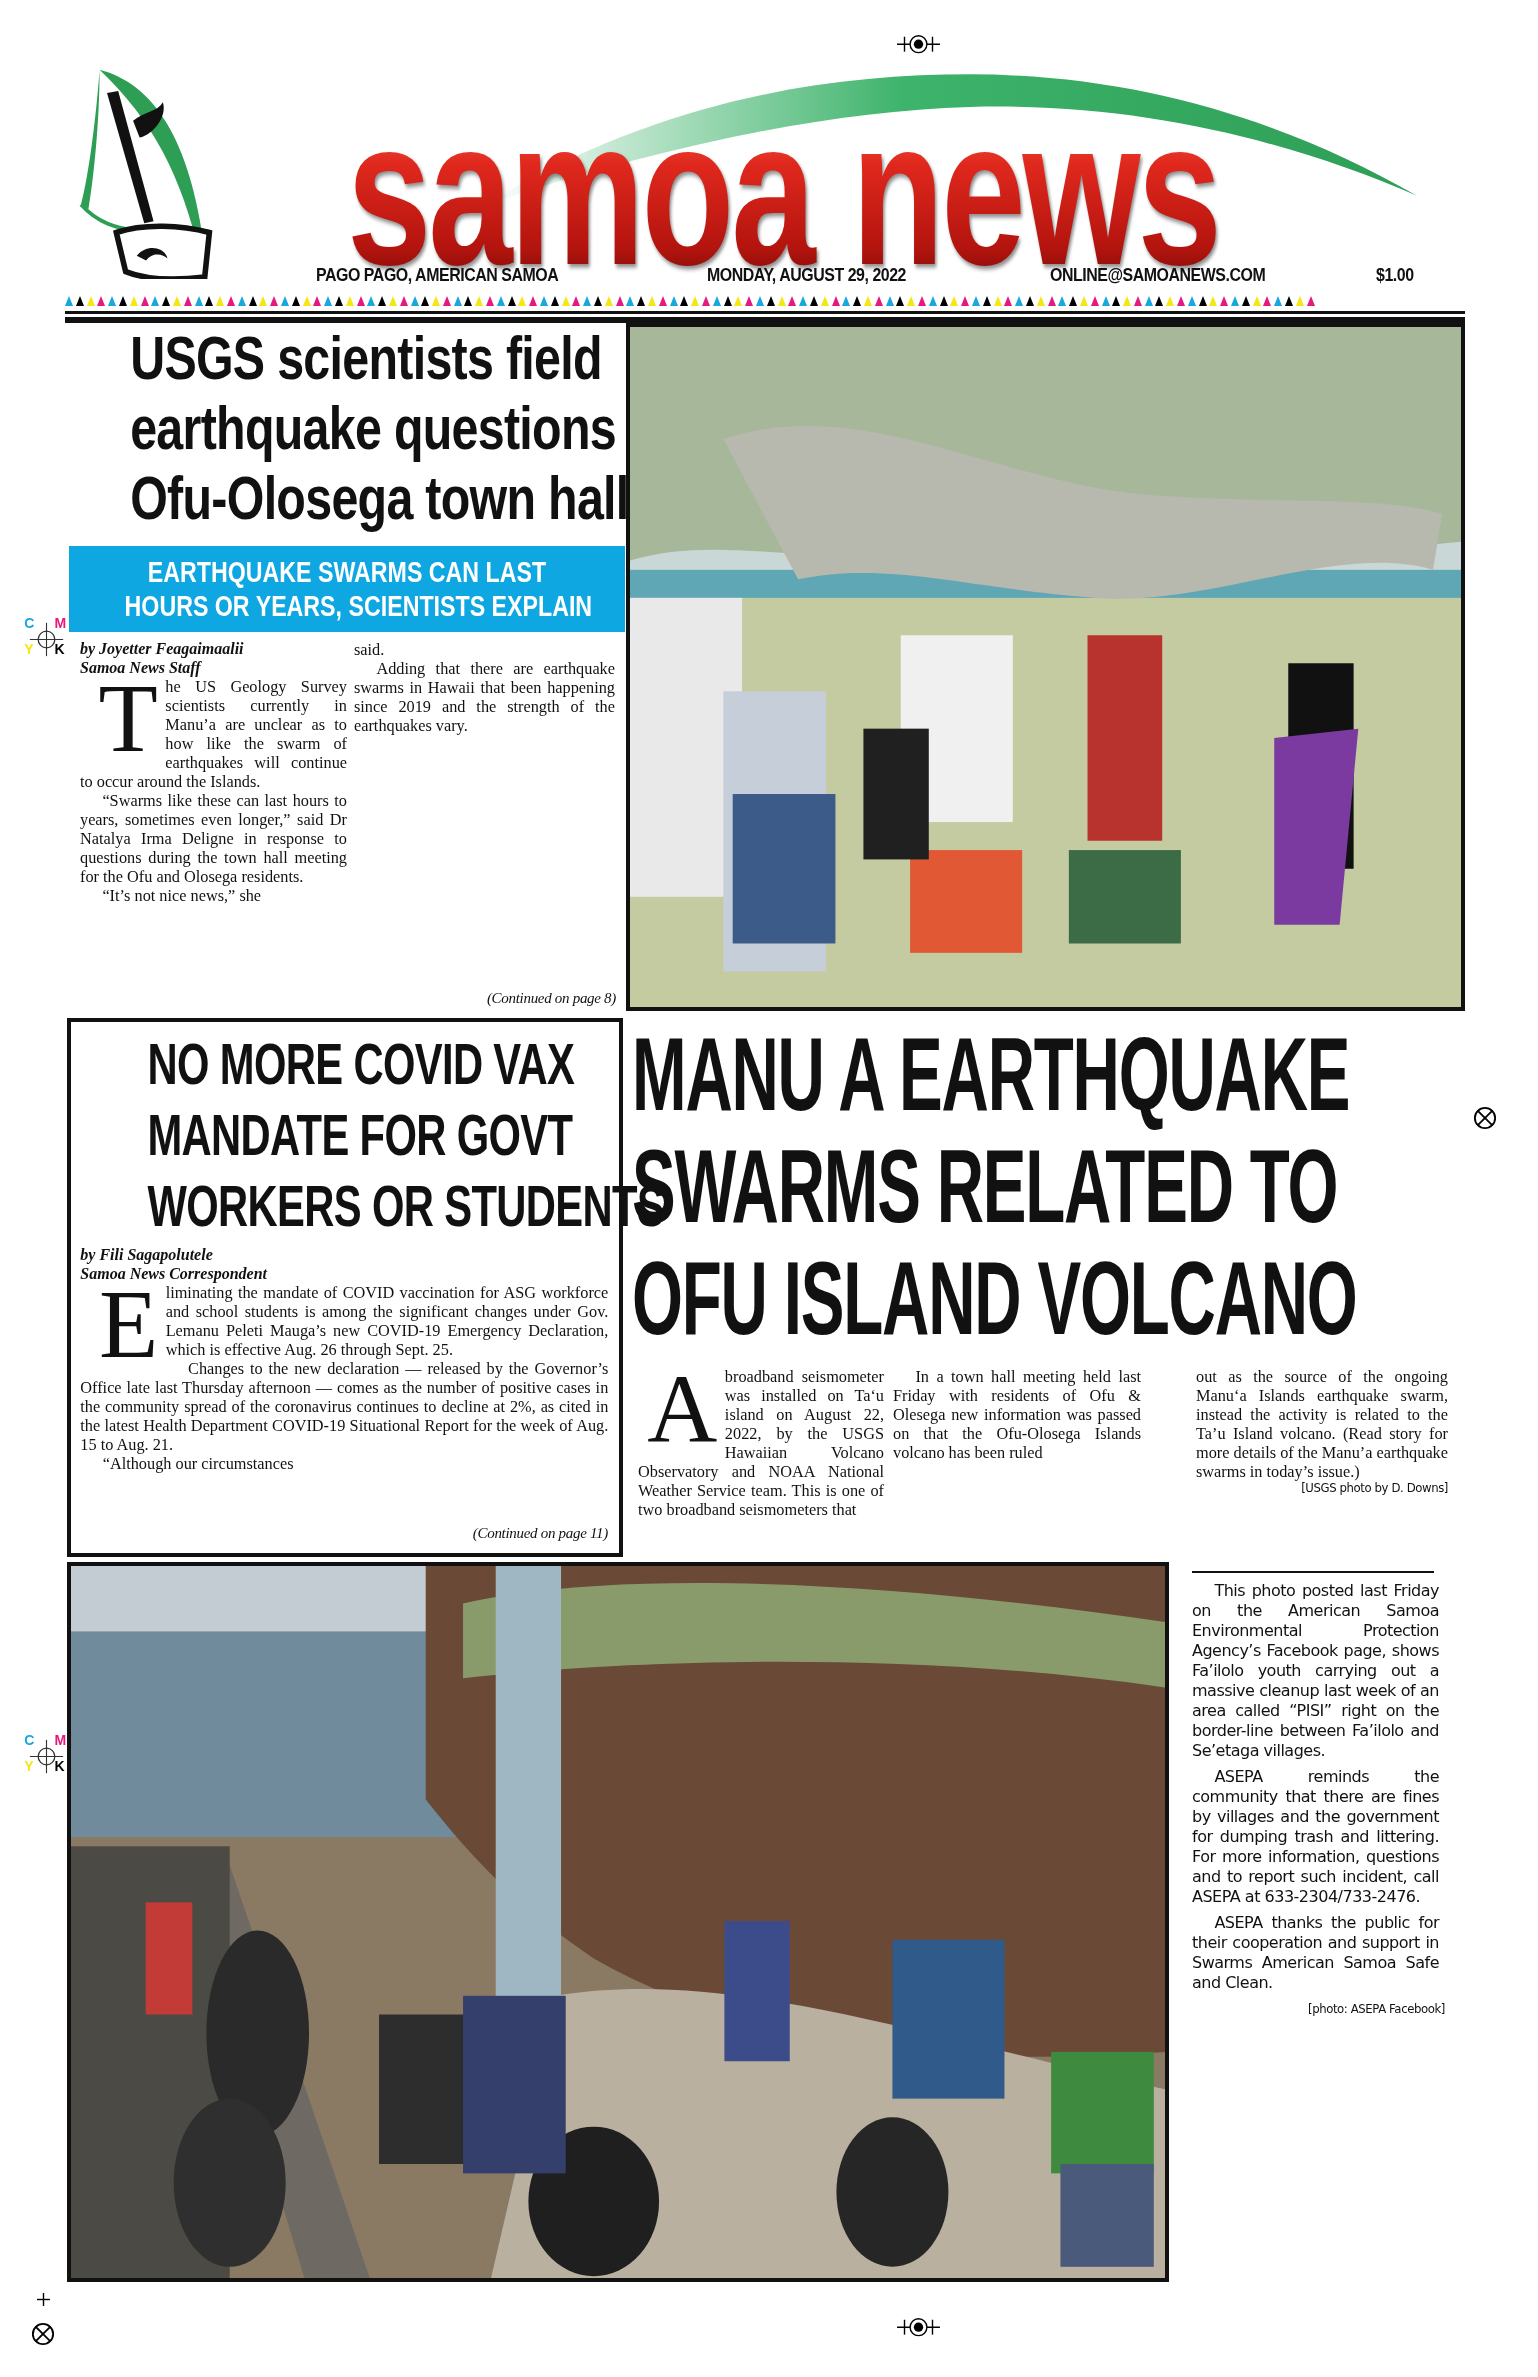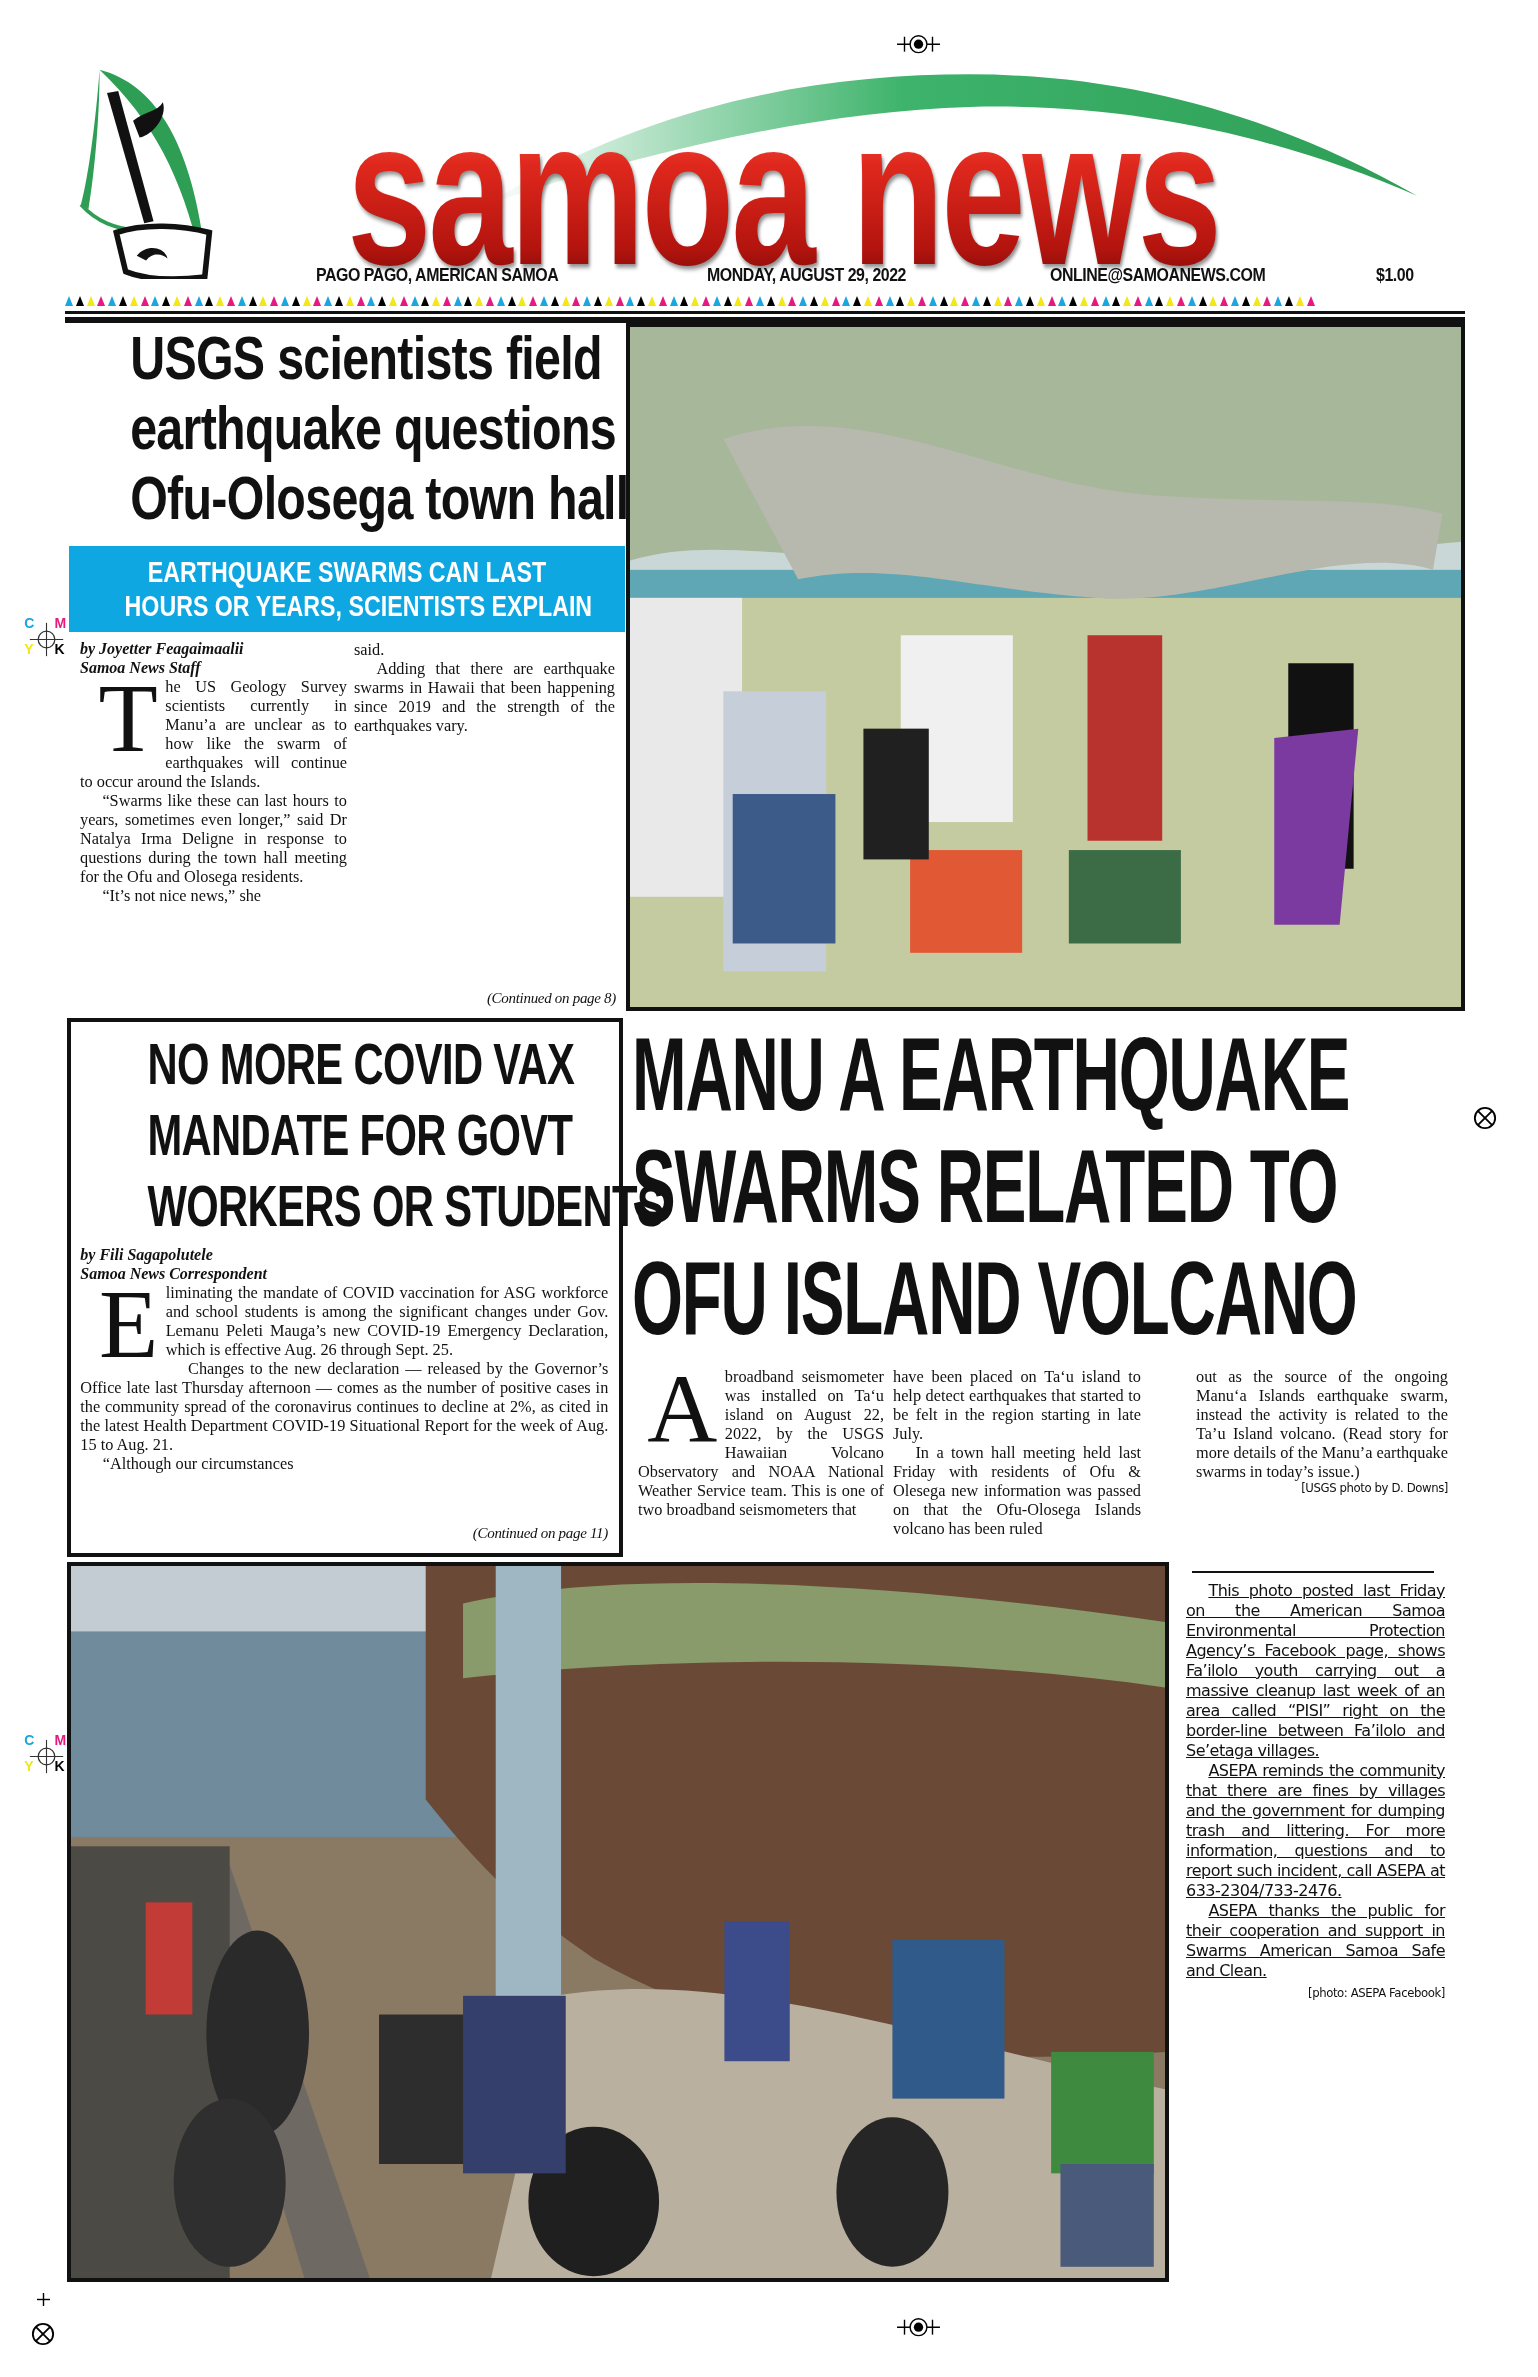--- a/index.html
+++ b/index.html
@@ -47,21 +47,21 @@
   
   .covid-box { left: 67px; top: 1018px; width: 556px; height: 539px; border: 4.7px solid #111; box-sizing: border-box; }
   .headline-2 { left: 0; top: 5.6px; width: 546px; font-family: "Liberation Sans", sans-serif; font-weight: bold; font-size: 58px; line-height: 71px; text-align: center; letter-spacing: -0.9px; transform: scaleX(0.72); transform-origin: center top; }
   .headline-2 div { white-space: nowrap; }
 
   
   .headline-3 { left: 632px; top: 1018px; width: 839px; font-family: "Liberation Sans", sans-serif; font-weight: bold; font-size: 104px; line-height: 112px; letter-spacing: -1.9px; transform: scaleX(0.63); transform-origin: left top; white-space: nowrap; }
 
   
   .asepa { left: 1186px; top: 1562px; width: 259px; font-family: "DejaVu Sans", sans-serif; font-size: 16px; line-height: 20px; text-align: justify; letter-spacing: -0.5px; }
-  .asepa p { margin: 0; text-indent: 22.4px; text-decoration: underline; }
+  .asepa p { margin: 6px; text-indent: 22.4px; }
   .credit-sans { font-family: "DejaVu Sans", sans-serif; font-size: 11.7px; text-align: right; letter-spacing: -0.4px; }
 </style>
 </head>
 <body>
 
 <div class="abs reg-top">
   <svg viewBox="0 0 46 24" width="43" height="22.4">
       <line x1="0" y1="12" x2="46" y2="12" stroke="#000" stroke-width="1.5"></line>
       <line x1="8" y1="4" x2="8" y2="20" stroke="#000" stroke-width="1.5"></line>
       <line x1="38" y1="4" x2="38" y2="20" stroke="#000" stroke-width="1.5"></line>
@@ -232,21 +232,20 @@
     <div>OFU ISLAND VOLCANO</div>
   </div>
   <div class="col" style="left:638px; top:1367px; width:246px;">
     <div class="body-text">
       <span class="dropcap" style="margin-left:9.3px;">A</span>
       <p class="noindent">broadband seismometer was installed on Ta‘u island on August 22, 2022, by the USGS Hawaiian Volcano Observatory and NOAA National Weather Service team. This is one of two broadband seismometers that</p>
     </div>
   </div>
   <div class="col" style="left:893px; top:1367px; width:248px;">
     <div class="body-text">
-      <p class="noindent">have been placed on Ta‘u island to help detect earthquakes that started to be felt in the region starting in late July.</p>
       <p>In a town hall meeting held last Friday with residents of Ofu &amp; Olesega new information was passed on that the Ofu-Olosega Islands volcano has been ruled</p>
     </div>
   </div>
   <div class="col" style="left:1196px; top:1367px; width:252px;">
     <div class="body-text">
       <p class="noindent">out as the source of the ongoing Manu‘a Islands earthquake swarm, instead the activity is related to the Ta’u Island volcano. (Read story for more details of the Manu’a earthquake swarms in today’s issue.)</p>
     </div>
     <div class="credit-sans">[USGS photo by D. Downs]</div>
   </div>
 </article>

